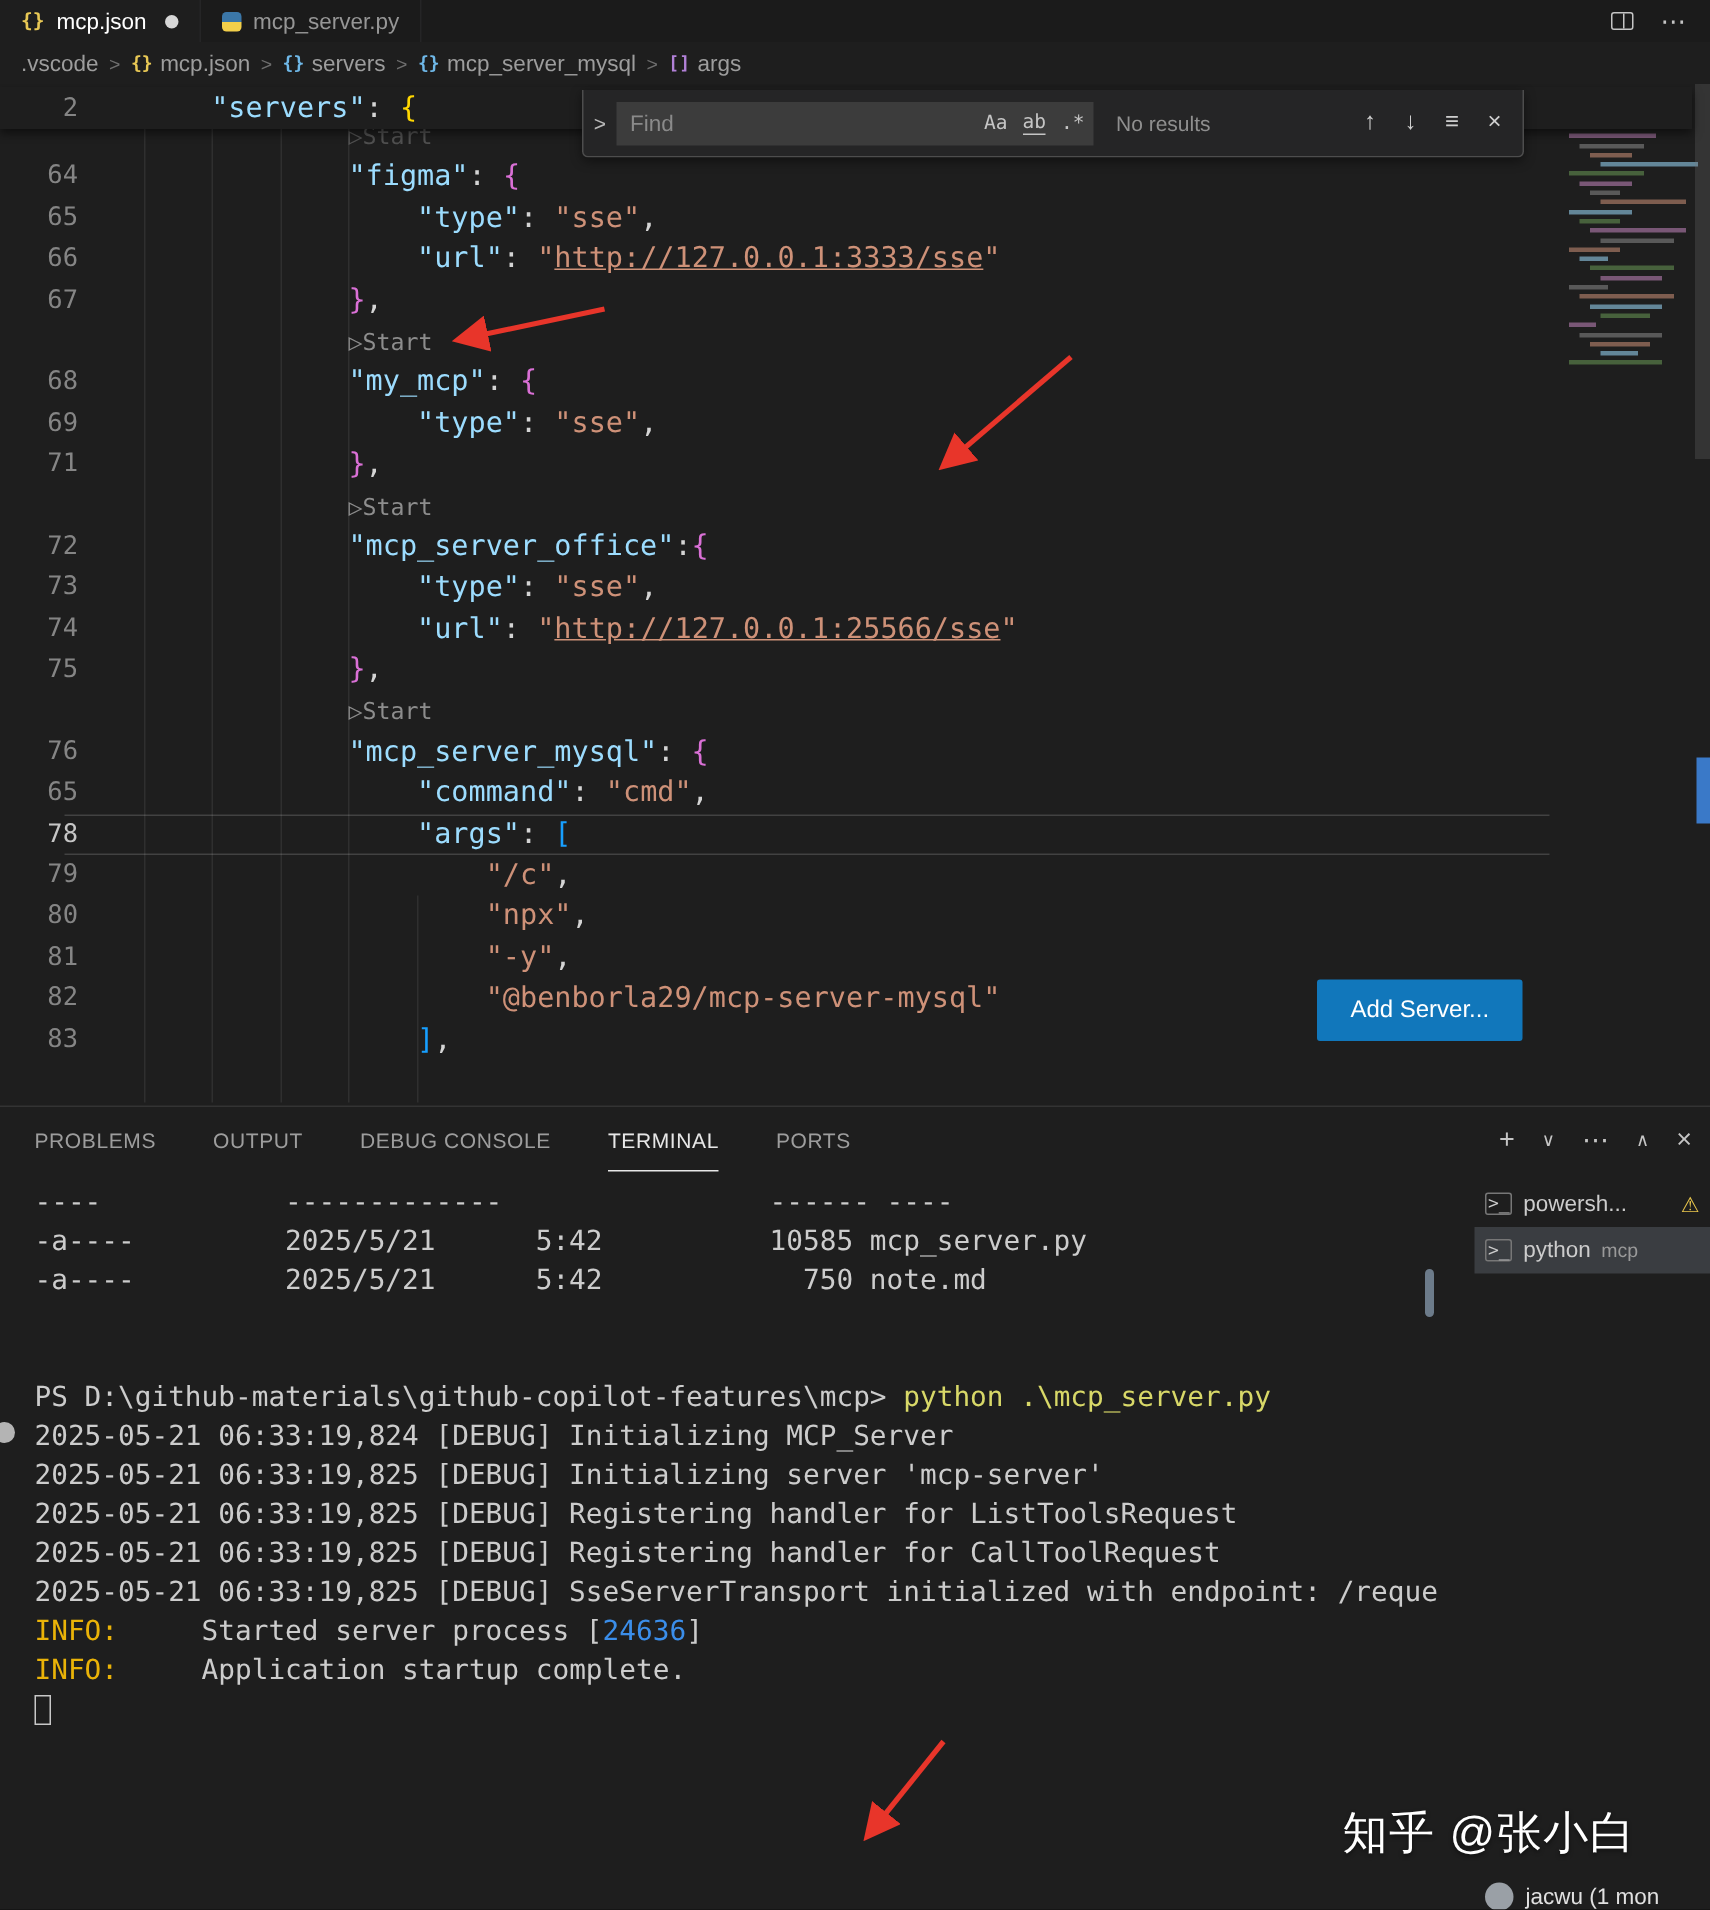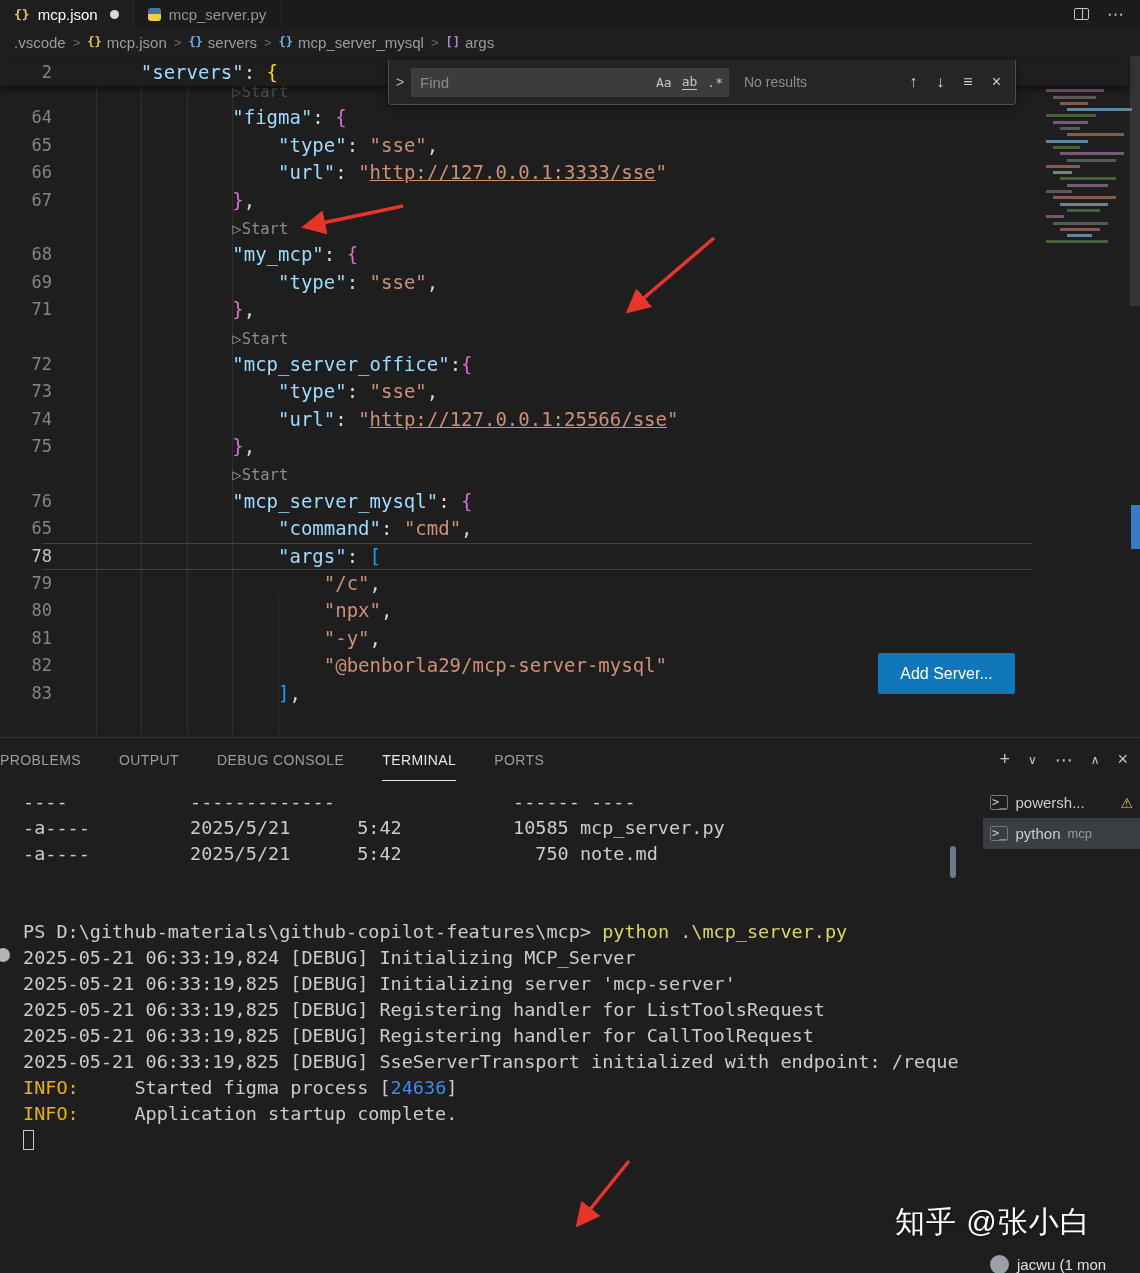--- a/index.html
+++ b/index.html
@@ -65,21 +65,21 @@
   
   .minimap{position:absolute;left:1042px;top:2px;width:86px;height:252px;cursor:pointer}
   .scrollbar{position:absolute;left:1128px;top:0;width:12px;height:681px}
   .sthumb{position:absolute;left:2px;top:0;width:10px;height:250px;background:rgba(120,120,120,.25)}
   .smark{position:absolute;left:3px;top:449px;width:9px;height:44px;background:#3a79c8}
   .addserver{position:absolute;left:878px;top:597px;width:137px;height:41px;background:#1177bb;color:#fff;border:none;
     border-radius:2px;font-size:16px;font-family:"Liberation Sans",sans-serif;cursor:pointer}
 
   
   .panel{position:absolute;left:0;top:737px;width:1140px;height:536px;background:#1e1e1e;border-top:1px solid #333}
-  .ptabs{display:flex;align-items:stretch;height:43px;gap:38px}
+  .ptabs{display:flex;align-items:stretch;height:43px;padding-left:23px;gap:38px}
   .ptab{font-size:14px;letter-spacing:.4px;color:#9d9d9d;display:flex;align-items:center;cursor:pointer}
   .ptab.active{color:#e7e7e7;box-shadow:inset 0 -1px 0 #e7e7e7}
   .picons{position:absolute;right:12px;top:0;height:43px;display:flex;align-items:center;gap:18px;color:#c5c5c5;font-size:18px}
   .picons span{cursor:pointer}
   .picons .small{font-size:12px}
   .term{position:absolute;left:23px;top:51px;right:190px}
   .tline{height:26px;line-height:26px;font-family:"DejaVu Sans Mono",monospace;font-size:18.5px;white-space:pre;color:#ccc}
   .tk-g{color:#eab308}
   .tk-y{color:#d8d868}
   .tk-bl{color:#3b8eea}
@@ -331,21 +331,21 @@
         <div class="tline"><span class="tk-t">-a----         2025/5/21      5:42          10585 mcp_server.py</span></div>
         <div class="tline"><span class="tk-t">-a----         2025/5/21      5:42            750 note.md</span></div>
         <div class="tline"></div>
         <div class="tline"></div>
         <div class="tline"><span class="tk-t">PS D:\github-materials\github-copilot-features\mcp&gt; </span><span class="tk-y">python .\mcp_server.py</span></div>
         <div class="tline"><span class="tk-t">2025-05-21 06:33:19,824 [DEBUG] Initializing MCP_Server</span></div>
         <div class="tline"><span class="tk-t">2025-05-21 06:33:19,825 [DEBUG] Initializing server 'mcp-server'</span></div>
         <div class="tline"><span class="tk-t">2025-05-21 06:33:19,825 [DEBUG] Registering handler for ListToolsRequest</span></div>
         <div class="tline"><span class="tk-t">2025-05-21 06:33:19,825 [DEBUG] Registering handler for CallToolRequest</span></div>
         <div class="tline"><span class="tk-t">2025-05-21 06:33:19,825 [DEBUG] SseServerTransport initialized with endpoint: /reque</span></div>
-        <div class="tline"><span class="tk-g">INFO:</span><span class="tk-t">     Started figma process [</span><span class="tk-bl">24636</span><span class="tk-t">]</span></div>
+        <div class="tline"><span class="tk-g">INFO:</span><span class="tk-t">     Started server process [</span><span class="tk-bl">24636</span><span class="tk-t">]</span></div>
         <div class="tline"><span class="tk-g">INFO:</span><span class="tk-t">     Application startup complete.</span></div>
         <div class="tline"><span class="cursor"></span></div>
       </div>
     <div class="tscroll"></div>
     <div class="tsidebar">
         <div class="titem">
           <span class="term-glyph">&gt;_</span>
           <span>powersh...</span>
           <span class="warn">⚠</span>
         </div>

